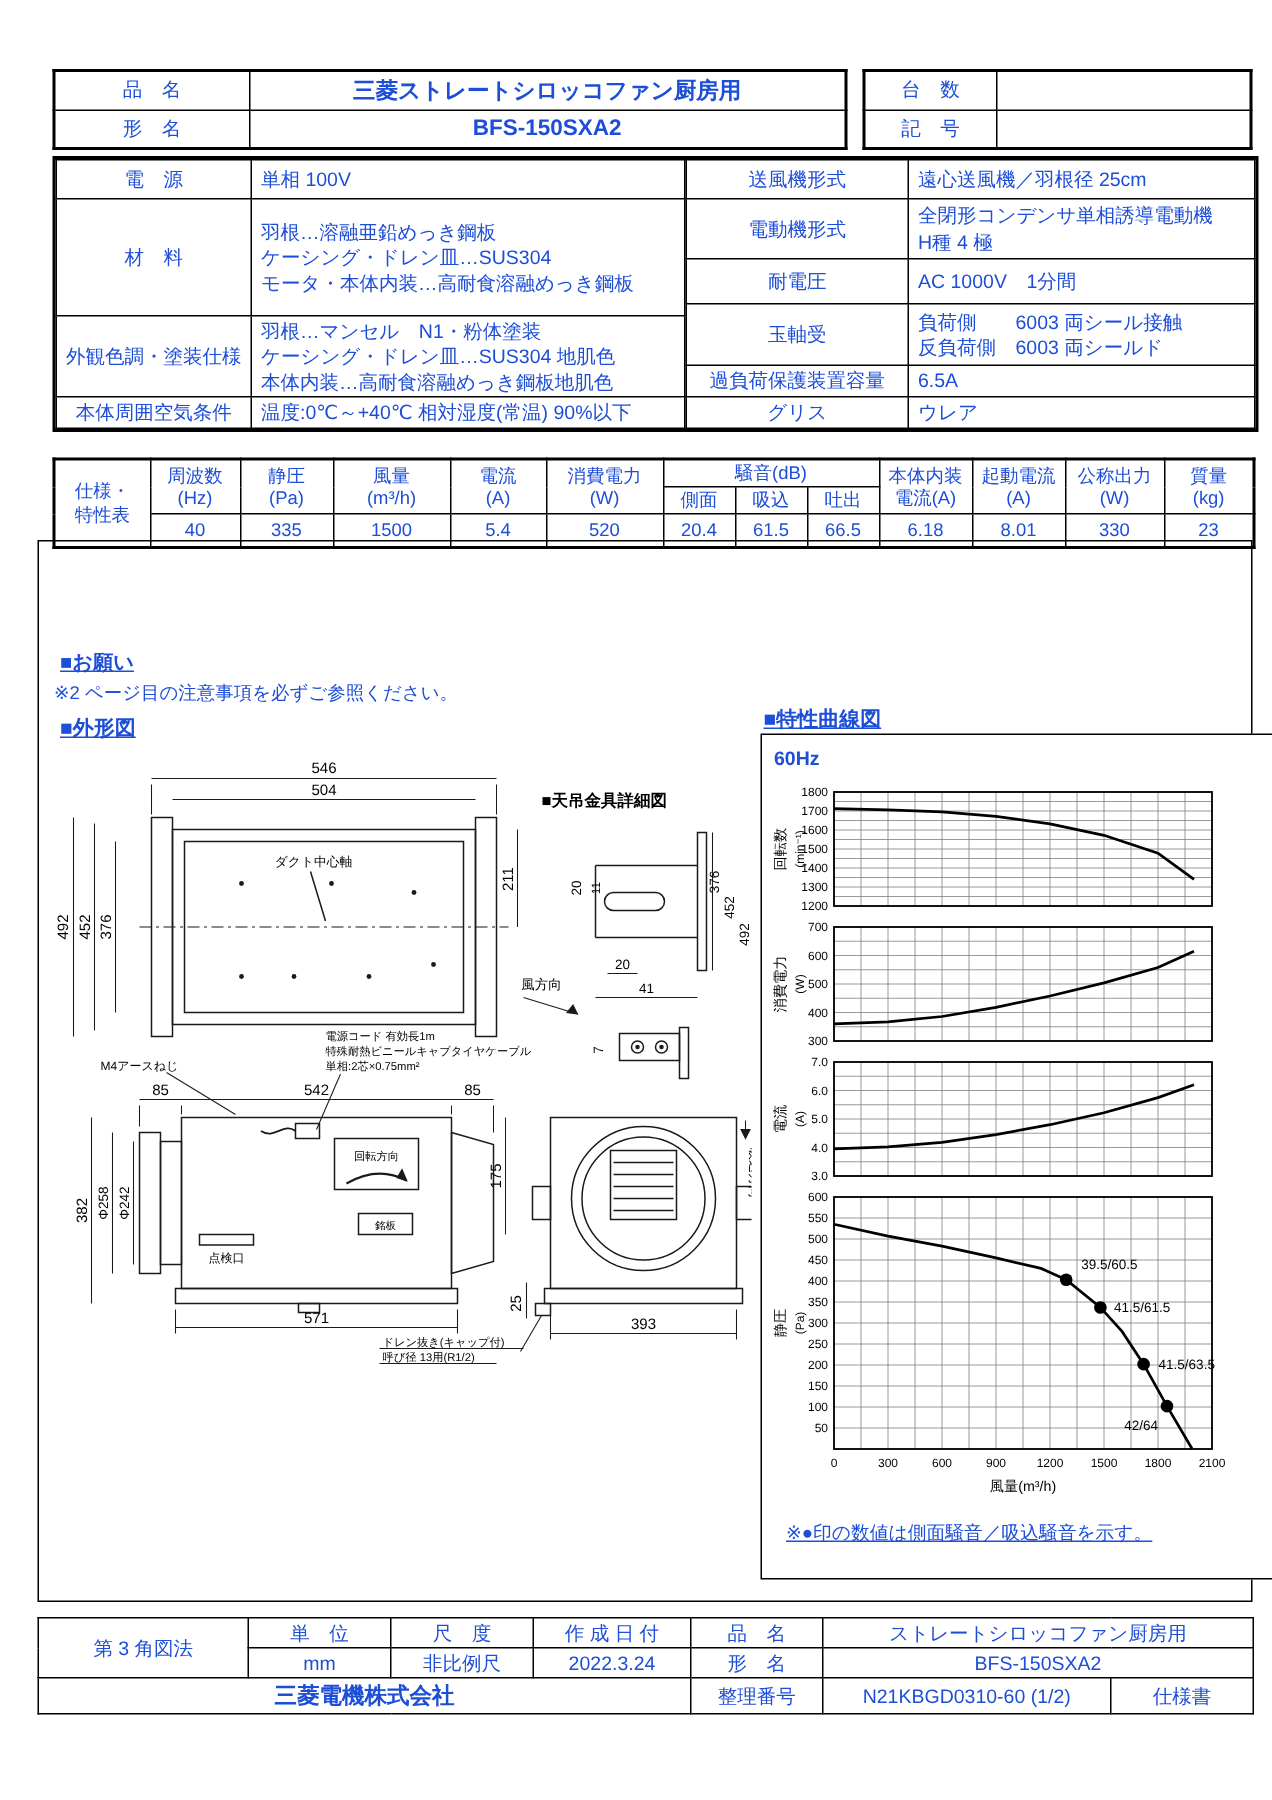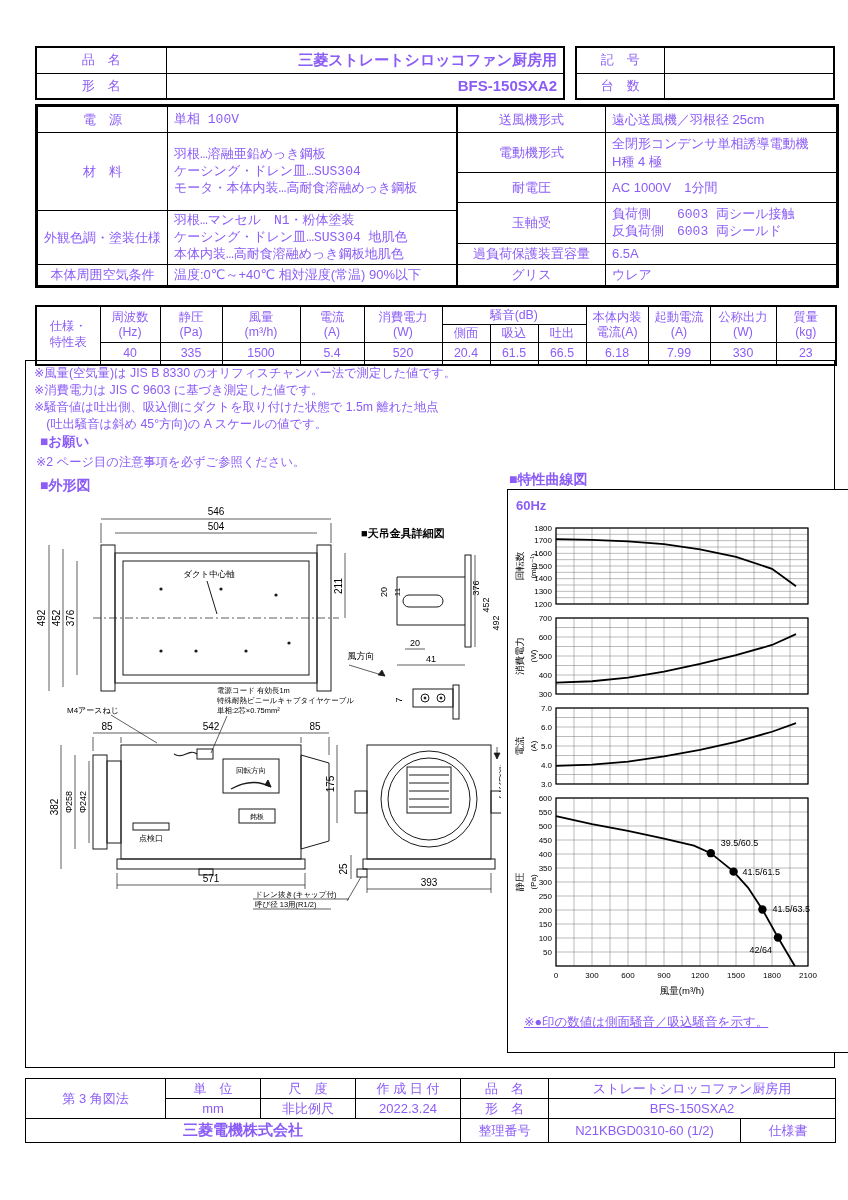--- a/index.html
+++ b/index.html
@@ -1,25 +1,25 @@
 <!DOCTYPE html>
 <html><head>
 <meta charset="utf-8">
 <style>
   html,body{margin:0;padding:0;background:#e8e8e8;}
   .page{position:relative;width:848px;height:1200px;background:#ffffff;margin:0 auto;
-        font-family:"Liberation Sans","DejaVu Sans",sans-serif;color:#8b5cf6;overflow:hidden;}
+        font-family:"Liberation Sans","DejaVu Sans",sans-serif;color:#1d4ed8;overflow:hidden;}
   table{border-collapse:collapse;table-layout:fixed;}
   td{border:1px solid #000;font-size:13px;padding:1px 6px;overflow:hidden;vertical-align:middle;}
   .b2{border:2px solid #000;}
   .lbl{text-align:center;}
-  .ctr{text-align:right;}
-  .pre{white-space:pre-line;line-height:1.32;font-family:Liberation Mono, monospace;}
+  .ctr{text-align:center;}
+  .pre{white-space:pre-line;line-height:1.32;}
   .abs{position:absolute;}
-  .sec-title{font-weight:bold;font-size:14px;}
+  .sec-title{font-weight:bold;font-size:14px;text-decoration:underline;}
   .note-line{font-size:12.3px;line-height:17px;white-space:nowrap;}
   .bigbox{border:1px solid #000;}
   .charts-box{border:1px solid #000;background:#fff;padding-left:24px;}
   .freq{font-weight:bold;font-size:13px;}
   svg text{font-family:"Liberation Sans","DejaVu Sans",sans-serif;}
   .perf td{font-size:12.3px;padding:0 2px;text-align:center;}
   .footer td{font-size:13px;text-align:center;padding:0 4px;}
   .hdr2{line-height:1.15;}
 </style>
 </head>
@@ -44,25 +44,25 @@
   </tbody>
     </table>
 
   <table class="abs b2" style="left:575px;top:46px;width:260px;">
     <colgroup>
         <col style="width:88px">
         <col>
       </colgroup>
     <tbody>
         <tr style="height:26px">
+      <td class="lbl">台　数</td>
+      <td></td>
+    </tr>
+    <tr style="height:26px">
       <td class="lbl">記　号</td>
-      <td></td>
-    </tr>
-    <tr style="height:26px">
-      <td class="lbl">台　数</td>
       <td></td>
     </tr>
   </tbody>
     </table>
 
   <div class="abs" style="left:35px;top:104px;width:800px;border:2px solid #000;display:flex;">
     <table style="width:420px;">
       <colgroup>
           <col style="width:130px">
           <col>
@@ -191,35 +191,29 @@
     <tr style="height:22px">
       <td>40</td>
       <td>335</td>
       <td>1500</td>
       <td>5.4</td>
       <td>520</td>
       <td>20.4</td>
       <td>61.5</td>
       <td>66.5</td>
       <td>6.18</td>
-      <td>7.99</td>
+      <td>8.01</td>
       <td>330</td>
       <td>23</td>
     </tr>
   </tbody>
     </table>
 
   <div class="abs bigbox" style="left:25px;top:360px;width:808px;height:706px;">
 
-    <div class="abs" style="left:8px;top:4px;width:430px;">
-      <div class="note-line">※風量(空気量)は JIS B 8330 のオリフィスチャンバー法で測定した値です。</div>
-      <div class="note-line">※消費電力は JIS C 9603 に基づき測定した値です。</div>
-      <div class="note-line">※騒音値は吐出側、吸込側にダクトを取り付けた状態で 1.5m 離れた地点</div>
-      <div class="note-line">　(吐出騒音は斜め 45°方向)の A スケールの値です。</div>
-    </div>
 
     <div class="abs sec-title" style="left:14px;top:72px;font-size:13.5px;">■お願い</div>
     <div class="abs note-line" style="left:10px;top:93px;">※2 ページ目の注意事項を必ずご参照ください。</div>
 
     <div class="abs sec-title" style="left:14px;top:116px;">■外形図</div>
 
     <svg class="abs" style="left:5px;top:132px;" width="470" height="424" viewBox="0 0 470 424">
 
       <g stroke="#1a1a1a" fill="none" stroke-width="1">
         <rect x="70" y="52" width="14" height="146"></rect>

